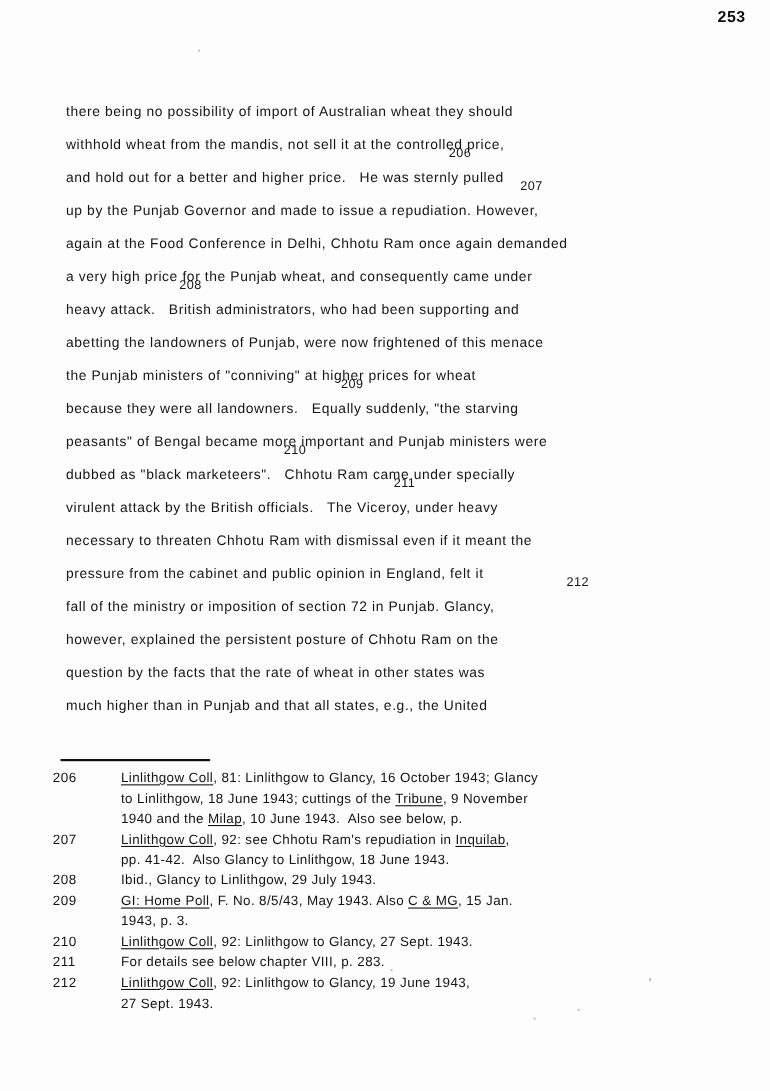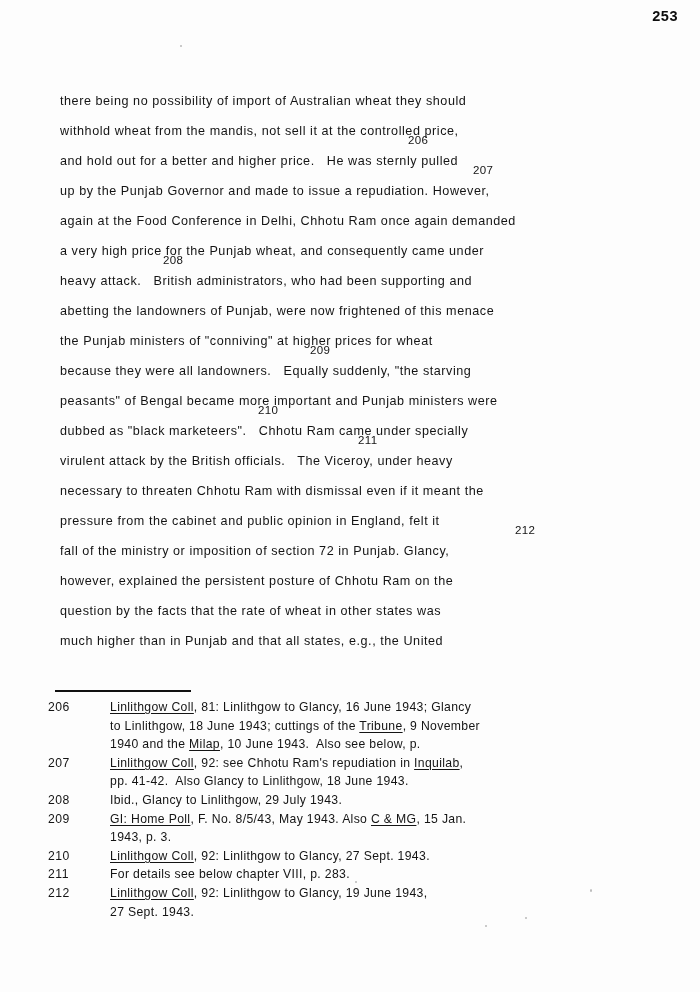--- a/index.html
+++ b/index.html
@@ -135,21 +135,21 @@
       <div class="body-line"><span>question by the facts that the rate of wheat in other states was</span></div>
       <div class="body-line"><span>much higher than in Punjab and that all states, e.g., the United</span></div>
     </div>
 
   <div class="fn-rule"></div>
 
   <div class="footnotes">
       <div class="fn-row">
         <div class="fn-num">206</div>
         <div class="fn-text">
-          <span class="ln"><span class="u">Linlithgow Coll</span><span>, 81: Linlithgow to Glancy, 16 June 1943; Glancy</span></span>
+          <span class="ln"><span class="u">Linlithgow Coll</span><span>, 81: Linlithgow to Glancy, 16 October 1943; Glancy</span></span>
           <span class="ln"><span>to Linlithgow, 18 June 1943; cuttings of the </span><span class="u">Tribune</span><span>, 9 November</span></span>
           <span class="ln"><span>1940 and the </span><span class="u">Milap</span><span>, 10 June 1943.  Also see below, p.</span></span>
         </div>
       </div>
       <div class="fn-row">
         <div class="fn-num">207</div>
         <div class="fn-text">
           <span class="ln"><span class="u">Linlithgow Coll</span><span>, 92: see Chhotu Ram's repudiation in </span><span class="u">Inquilab</span><span>,</span></span>
           <span class="ln"><span>pp. 41-42.  Also Glancy to Linlithgow, 18 June 1943.</span></span>
         </div>

